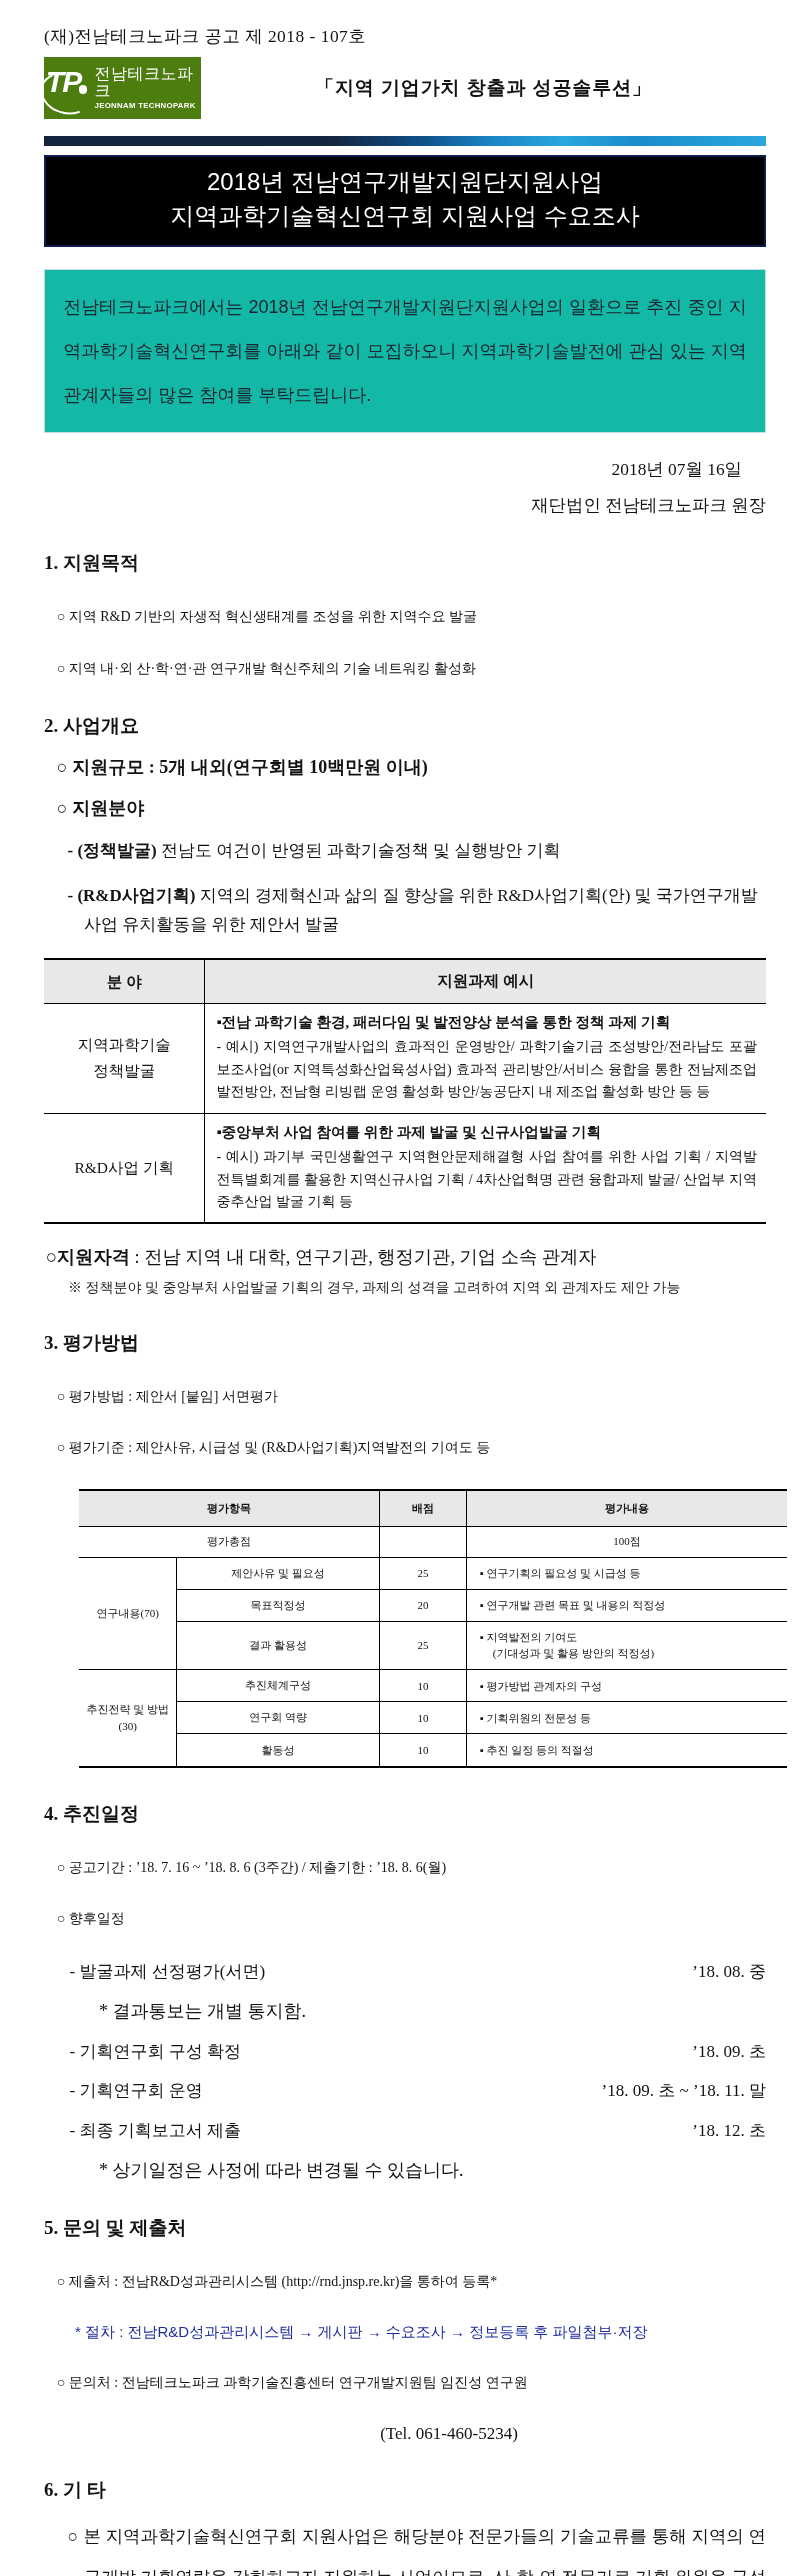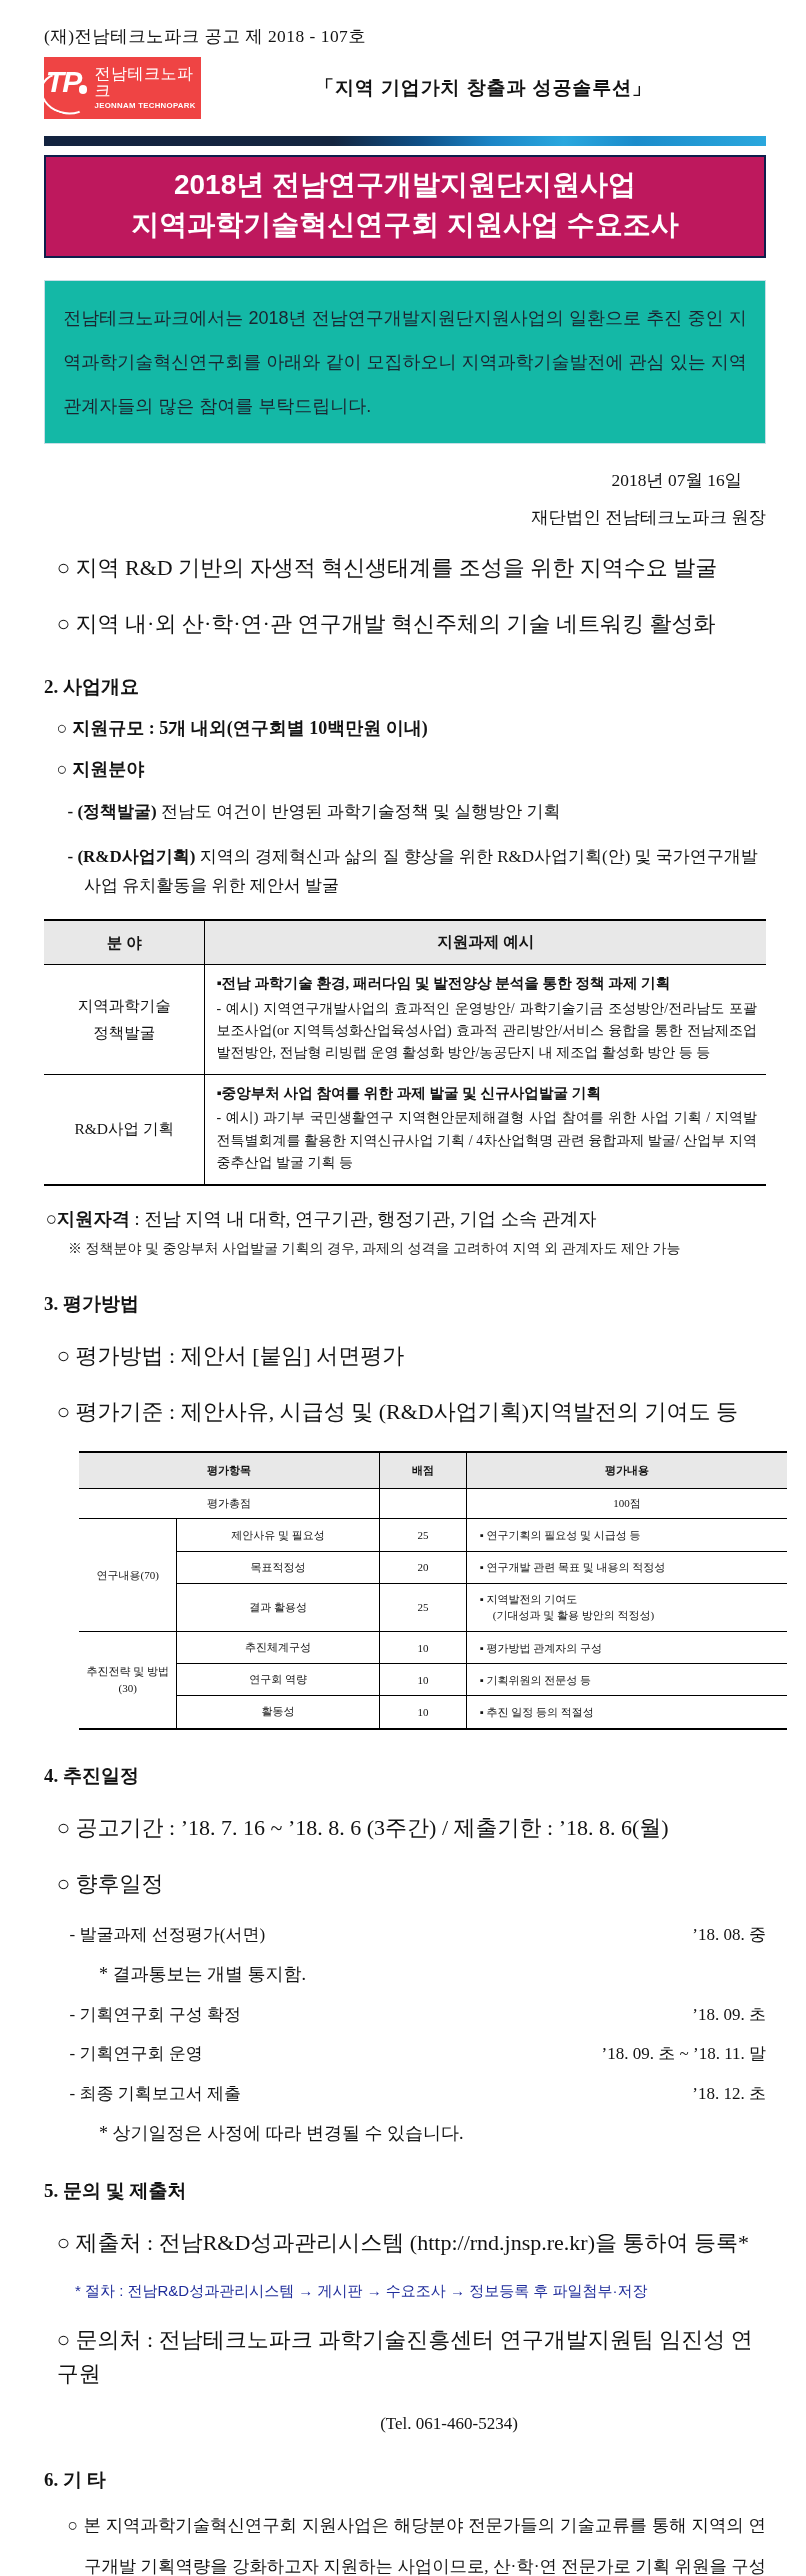--- a/index.html
+++ b/index.html
@@ -5,21 +5,21 @@
   html,body{margin:0;padding:0;background:#fff;}
   .page{
     width:806px;min-height:2576px;box-sizing:border-box;
     padding:24px 40px 37px 44px;background:#fff;color:#131313;
     font-family:"Liberation Serif","DejaVu Serif",serif;
   }
   
   .notice-no{font-size:17.4px;letter-spacing:0.5px;}
   .header-row{display:flex;align-items:center;margin-top:9.1px;}
   .logo-box{
-    width:157px;height:62px;background:#ef4444;flex:0 0 auto;
+    width:157px;height:62px;background:#4d7c0f;flex:0 0 auto;
     display:flex;align-items:center;justify-content:center;gap:6.4px;
   }
   .logo-mark{position:relative;width:48px;height:42px;}
   .tp-text{
     position:absolute;left:1.8px;top:0;color:#fff;font-family:"Liberation Sans",sans-serif;
     font-weight:bold;font-style:italic;font-size:30px;line-height:1;letter-spacing:-1.8px;
   }
   .tp-dot{position:absolute;right:0.9px;top:18.3px;width:8.2px;height:8.2px;border-radius:50%;background:#fff;}
   .tp-arc{
     position:absolute;left:-3.7px;top:5.5px;width:48px;height:37px;border:2.7px solid transparent;
@@ -30,34 +30,34 @@
   .logo-en{color:#fff;font-family:"Liberation Sans",sans-serif;font-weight:bold;font-size:7.8px;letter-spacing:0.3px;margin-top:1.8px;}
   .slogan{
     flex:1;text-align:center;font-family:"Liberation Sans",sans-serif;
     font-weight:bold;font-size:19px;letter-spacing:0.9px;
   }
   .gradient-bar{
     height:10px;margin:16.5px 0 9.1px 0;
     background:linear-gradient(90deg,#13233f 0%,#14253f 40%,#0e4f86 52%,#1b85c6 62%,#29a7de 72%,#1b8ccb 82%,#2aa7dd 100%);
   }
   .title-box{
-    background:#be185d;border:2.7px solid #0e1e4c;color:#fff;text-align:center;
-    font-family:"Liberation Sans",sans-serif;font-weight:bold;font-size:28px;
+    background:#000000;border:2.7px solid #0e1e4c;color:#fff;text-align:center;
+    font-family:"Liberation Sans",sans-serif;font-weight:normal;font-size:24px;
     line-height:1.42;padding:8.2px 5.5px 12px 5.5px;margin-top:3.7px;
   }
   .intro-box{
     margin-top:22px;background:#14b8a6;border:1.8px solid #c6dfe7;
     padding:14.6px 18.3px;font-family:"Liberation Sans",sans-serif;
     font-size:18px;line-height:2.45;text-align:justify;color:#1b2430;
   }
   .date-line{text-align:right;font-size:17.4px;margin-top:24px;padding-right:24px;}
   .signer-line{text-align:right;font-size:17.4px;margin-top:12.8px;}
   
   .sec-title{font-size:19px;font-weight:bold;margin:33px 0 5.5px 0;}
-  .lv1{font-size:22px;padding-left:12.8px;margin:22px 0;line-height:1.55;}
+  .lv1{font-size:14px;padding-left:12.8px;margin:30px 0;line-height:1.55;}
   .lv1-bold{font-size:18px;font-weight:bold;padding-left:12.8px;margin:16.5px 0;}
   .lv2{font-size:17px;padding-left:40px;text-indent:-16.5px;margin:14.6px 0;line-height:1.75;}
   .lv2 .tag{font-weight:bold;}
   
   .t1{width:100%;border-collapse:collapse;margin:18.3px 0 11px 0;
       border-top:2.7px solid #000;border-bottom:2.7px solid #000;}
   .t1 th{background:#e8e8e8;font-size:15.5px;font-weight:bold;padding:8.2px 3.7px;
       border-bottom:1.8px solid #000;}
   .t1 .c-field{width:153px;text-align:center;vertical-align:middle;font-size:15.5px;
       border-right:1.8px solid #000;line-height:1.7;}
@@ -124,20 +124,21 @@
     <div>지역과학기술혁신연구회 지원사업 수요조사</div>
   </div>
 
   <div class="intro-box">
     <span>전남테크노파크에서는 2018년 전남연구개발지원단지원사업의 일환으로 추진 중인 지역과학기술혁신연구회를 아래와 같이 모집하오니 지역과학기술발전에 관심 있는 지역 관계자들의 많은 참여를 부탁드립니다.</span>
   </div>
 
   <div class="date-line">2018년 07월 16일</div>
   <div class="signer-line">재단법인 전남테크노파크 원장</div>
 
+  <div class="sec-title">1. 지원목적</div>
   <div class="lv1">○ 지역 R&amp;D 기반의 자생적 혁신생태계를 조성을 위한 지역수요 발굴</div>
   <div class="lv1">○ 지역 내·외 산·학·연·관 연구개발 혁신주체의 기술 네트워킹 활성화</div>
 
   <div class="sec-title">2. 사업개요</div>
   <div class="lv1-bold">○ 지원규모 : 5개 내외(연구회별 10백만원 이내)</div>
   <div class="lv1-bold">○ 지원분야</div>
   <div class="lv2"><span class="tag">- (정책발굴)</span><span> 전남도 여건이 반영된 과학기술정책 및 실행방안 기획</span></div>
   <div class="lv2"><span class="tag">- (R&amp;D사업기획)</span><span> 지역의 경제혁신과 삶의 질 향상을 위한 R&amp;D사업기획(안) 및 국가연구개발사업 유치활동을 위한 제안서 발굴</span></div>
 
   <table class="t1">

